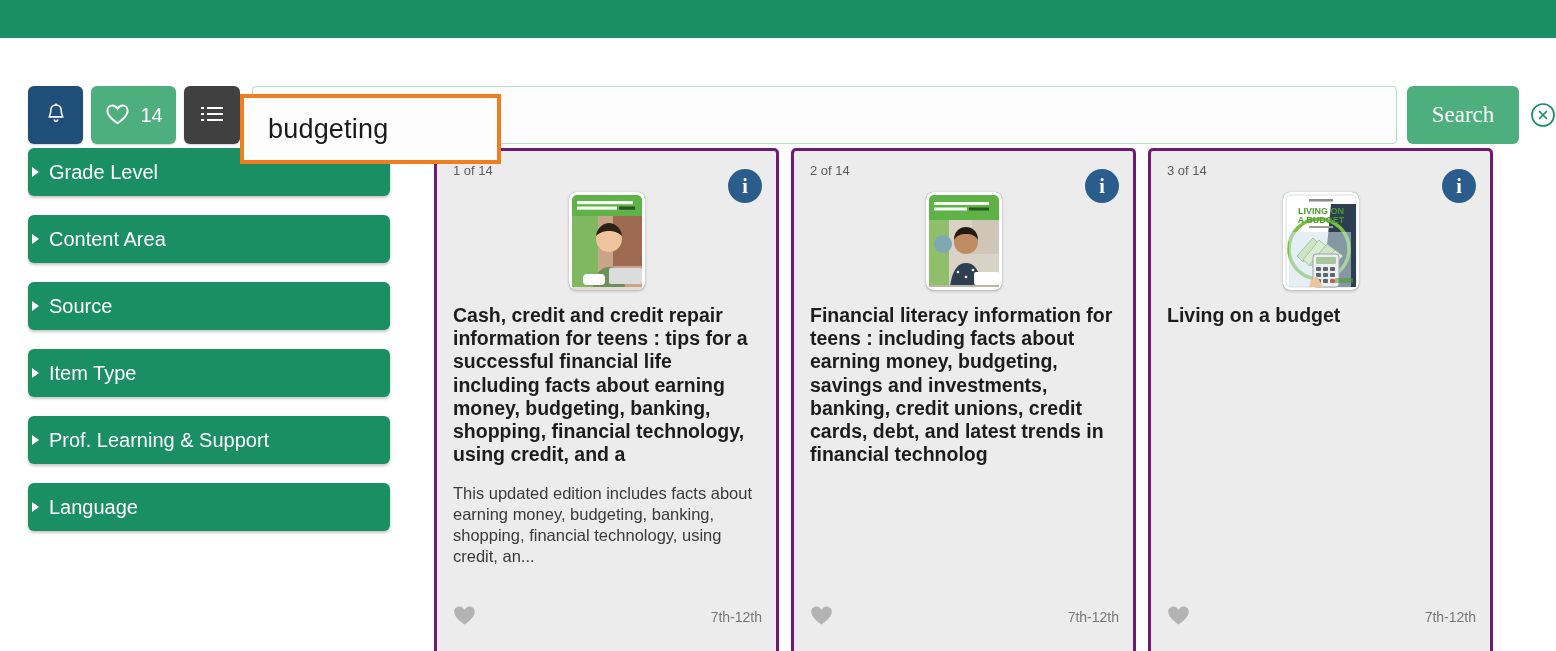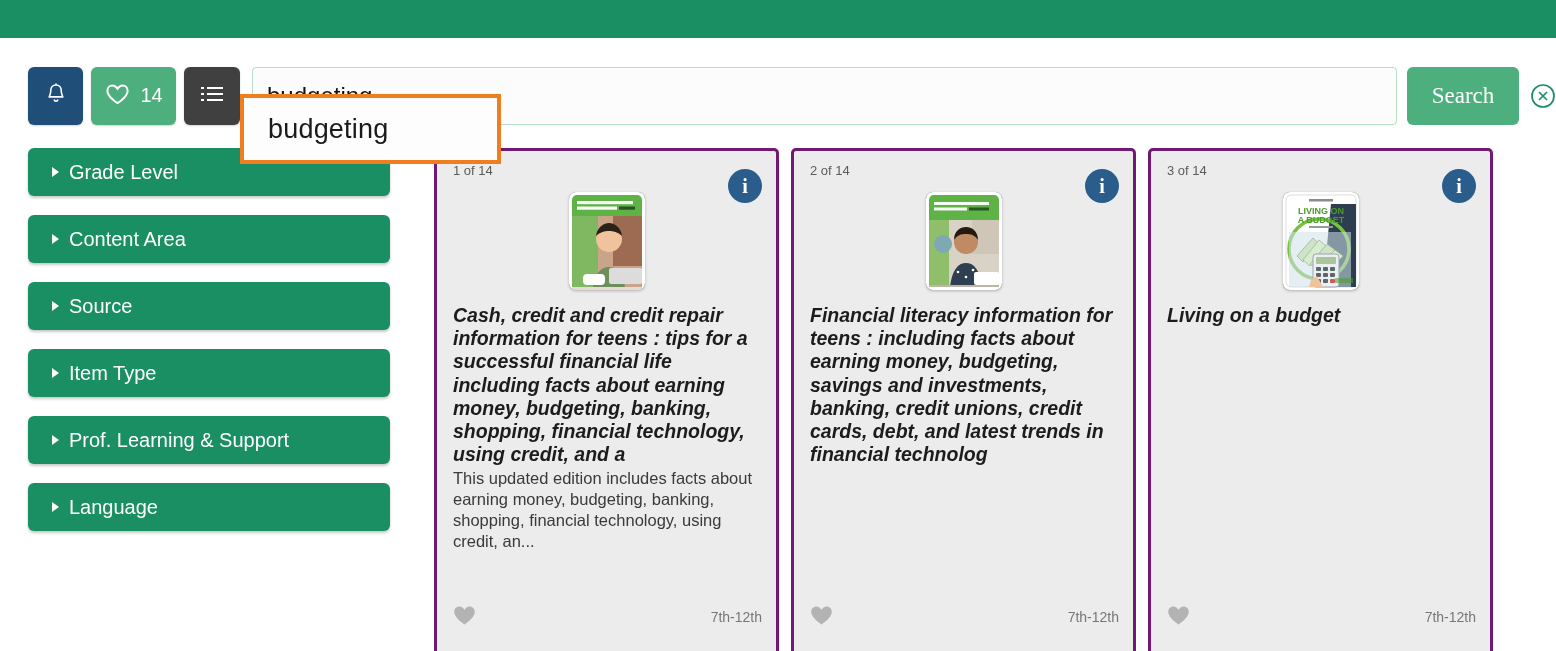--- a/index.html
+++ b/index.html
@@ -15,21 +15,21 @@
     width: 100%; height: 38px;
     background: #1a8f64;
   }
 
   
   .toolbar {
     position: relative;
     height: 106px;
     padding: 9px 0 0 28px;
     display: flex;
-    align-items: center;
+    align-items: flex-end;
   }
   .tb-btn {
     height: 58px;
     border: none;
     border-radius: 6px;
     display: flex;
     align-items: center;
     justify-content: center;
     cursor: pointer;
     color: #fff;
@@ -106,21 +106,21 @@
   .filter-btn {
     width: 100%;
     height: 48px;
     background: #1a8f64;
     border: none;
     border-radius: 6px;
     color: #ffffff;
     font-size: 20px;
     display: flex;
     align-items: center;
-    padding-left: 24px;
+    padding-left: 4px;
     margin-bottom: 19px;
     cursor: pointer;
     box-shadow: 0 2px 3px rgba(0,0,0,.22);
     text-align: left;
   }
   .caret {
     width: 0; height: 0;
     border-left: 7px solid #ffffff;
     border-top: 5px solid transparent;
     border-bottom: 5px solid transparent;
@@ -174,22 +174,21 @@
     overflow: hidden;
     background: #15803d;
     box-shadow: 0 1px 3px rgba(0,0,0,.25);
     flex: 0 0 auto;
   }
   .card-title {
     font-size: 19.5px;
     font-weight: bold;
     color: #1c1c1c;
     line-height: 1.19;
-    margin-bottom: 2px;
-    font-style: italic;
+    margin-bottom: 17px;
   }
   .card-desc {
     font-size: 16.5px;
     color: #3a3a3a;
     line-height: 1.26;
   }
   .card-footer {
     position: absolute;
     left: 0; right: 0; bottom: 12px;
     height: 44px;

